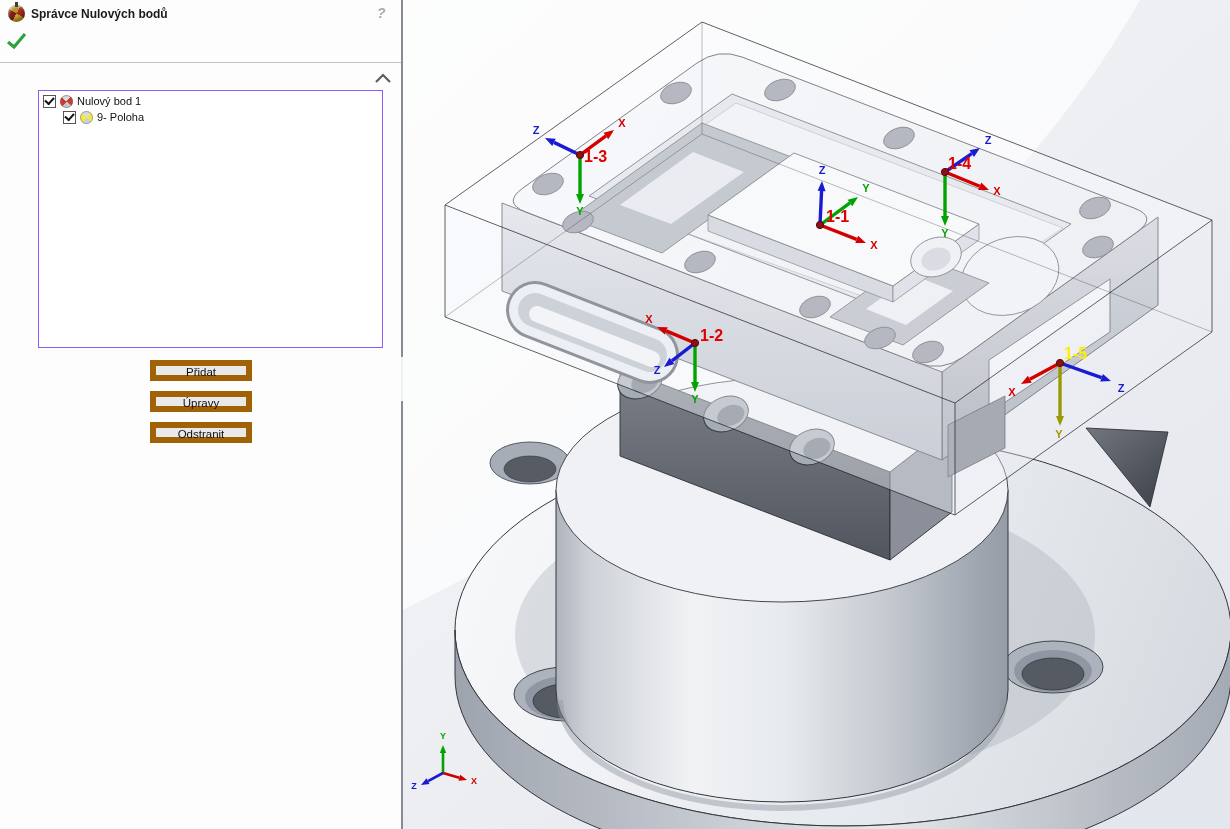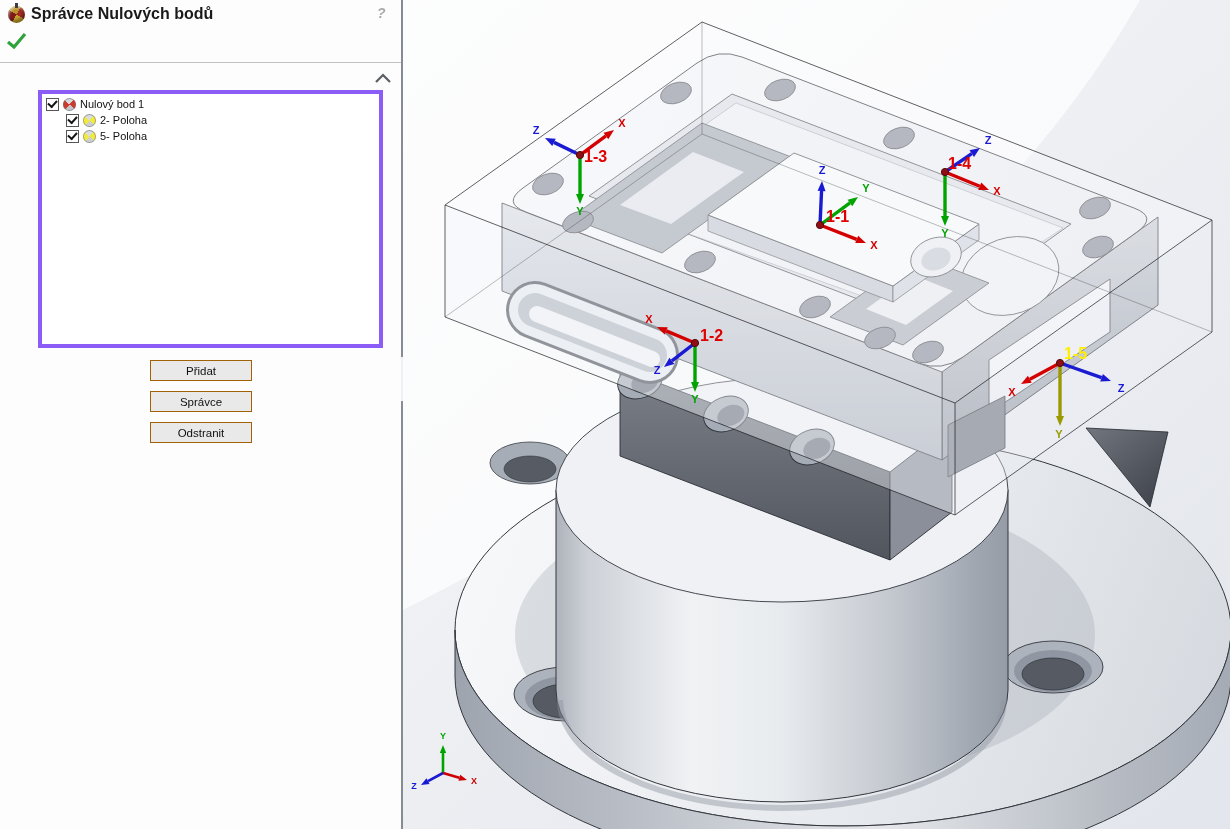--- a/index.html
+++ b/index.html
@@ -8,42 +8,42 @@
   .panel{position:absolute;left:0;top:0;width:401px;height:829px;background:#fdfdfd;}
   .panel-border{position:absolute;left:401px;top:0;width:2px;height:829px;background:#878c93;}
   .viewport{position:absolute;left:403px;top:0;width:827px;height:829px;}
   .viewport svg{display:block;}
 
   .panel-header{position:absolute;left:8px;top:5px;display:flex;align-items:center;gap:6px;}
   .hdr-icon{width:17px;height:17px;border-radius:50%;flex:none;position:relative;
     background:conic-gradient(from 30deg,#a32d22 0 25%,#c9a22e 25% 50%,#801d1a 50% 75%,#b8922c 75%);
     box-shadow:inset -2px -3px 3px rgba(0,0,0,.35), inset 1px 2px 2px rgba(255,255,255,.45);}
   .hdr-icon::before{content:"";position:absolute;left:7px;top:-3px;width:3px;height:5px;background:#3c3c44;}
-  .panel-title{font-size:16px;font-weight:bold;color:#1a1a1a;}
+  .panel-title{font-size:12px;font-weight:bold;color:#1a1a1a;}
   .help-glyph{position:absolute;left:377px;top:5px;font-size:14px;font-weight:bold;color:#a9a9a9;font-style:italic;}
   .ok-icon{position:absolute;left:6px;top:32px;}
   .hdr-divider{position:absolute;left:0;top:62px;width:401px;height:1px;background:#c2c2c2;}
   .collapse-icon{position:absolute;left:374px;top:70px;}
 
-  .treebox{position:absolute;left:38px;top:90px;width:345px;height:258px;border:4px solid #8b5cf6;
+  .treebox{position:absolute;left:38px;top:90px;width:345px;height:258px;border:1px solid #8b5cf6;
     background:#fff;padding-top:2px;box-sizing:border-box;overflow:hidden;}
   .trow{height:16px;display:flex;align-items:center;font-size:11px;color:#111;}
   .trow.root{padding-left:4px;}
   .trow.child{padding-left:24px;}
   .cb{width:11px;height:11px;border:1px solid #555;background:#fff;position:relative;margin-right:4px;flex:none;}
   .cb.checked::after{content:"";position:absolute;left:1px;top:1px;width:7px;height:4px;
     border-left:2px solid #141414;border-bottom:2px solid #141414;transform:rotate(-48deg);}
   .ticon{width:13px;height:13px;border-radius:50%;margin-right:4px;flex:none;
     box-shadow:inset 0 0 0 1px rgba(110,110,110,.55);}
   .ticon.root{background:conic-gradient(from 40deg,#cf3a2e 0 25%,#c2c6cb 25% 50%,#cf3a2e 50% 75%,#d8dbde 75%);}
   .ticon.child{background:conic-gradient(from 40deg,#f1ea43 0 25%,#ccd0d5 25% 50%,#f1ea43 50% 75%,#dadde0 75%);}
   .tlabel{white-space:nowrap;}
 
   .swbtn{position:absolute;left:150px;width:102px;height:21px;font-family:"Liberation Sans",sans-serif;
-    font-size:11.5px;color:#111;background:#e9e9e9;border:1px solid #a16207;padding:0;}
+    font-size:11.5px;color:#111;background:#e9e9e9;border:6px solid #a16207;padding:0;}
   #btn-add{top:360px;} #btn-edit{top:391px;} #btn-remove{top:422px;text-align:center;}
 
   .splitter-handle{position:absolute;left:401px;top:356px;width:13px;height:46px;background:#eef0f3;
     border:1px solid #8e9299;border-left:none;box-sizing:border-box;}
   .splitter-grip{position:absolute;left:2px;top:17px;width:7px;height:7px;border-radius:50%;
     background:radial-gradient(circle at 35% 30%,#f5f6f8,#c3c7cd);border:1px solid #85898f;}
   text{font-family:"Liberation Sans",sans-serif;}
 </style>
 </head>
 <body>
@@ -68,31 +68,26 @@
 
   <div class="treebox">
       <div class="trow root">
         <span class="cb checked"></span>
         <span class="ticon root"></span>
         <span class="tlabel">Nulový bod 1</span>
       </div>
       <div class="trow child">
         <span class="cb checked"></span>
         <span class="ticon child"></span>
-        <span class="tlabel">2- Poloha</span>
-      </div>
-      <div class="trow child">
-        <span class="cb checked"></span>
-        <span class="ticon child"></span>
-        <span class="tlabel">5- Poloha</span>
+        <span class="tlabel">9- Poloha</span>
       </div>
     </div>
 
   <button class="swbtn" id="btn-add">Přidat</button>
-  <button class="swbtn" id="btn-edit">Správce</button>
+  <button class="swbtn" id="btn-edit">Úpravy</button>
   <button class="swbtn" id="btn-remove">Odstranit</button>
 </div>
 
 <div class="panel-border"></div>
 <div class="splitter-handle">
   <span class="splitter-grip"></span>
 </div>
 
 <div class="viewport">
 <svg width="827" height="829" viewBox="403 0 827 829">

